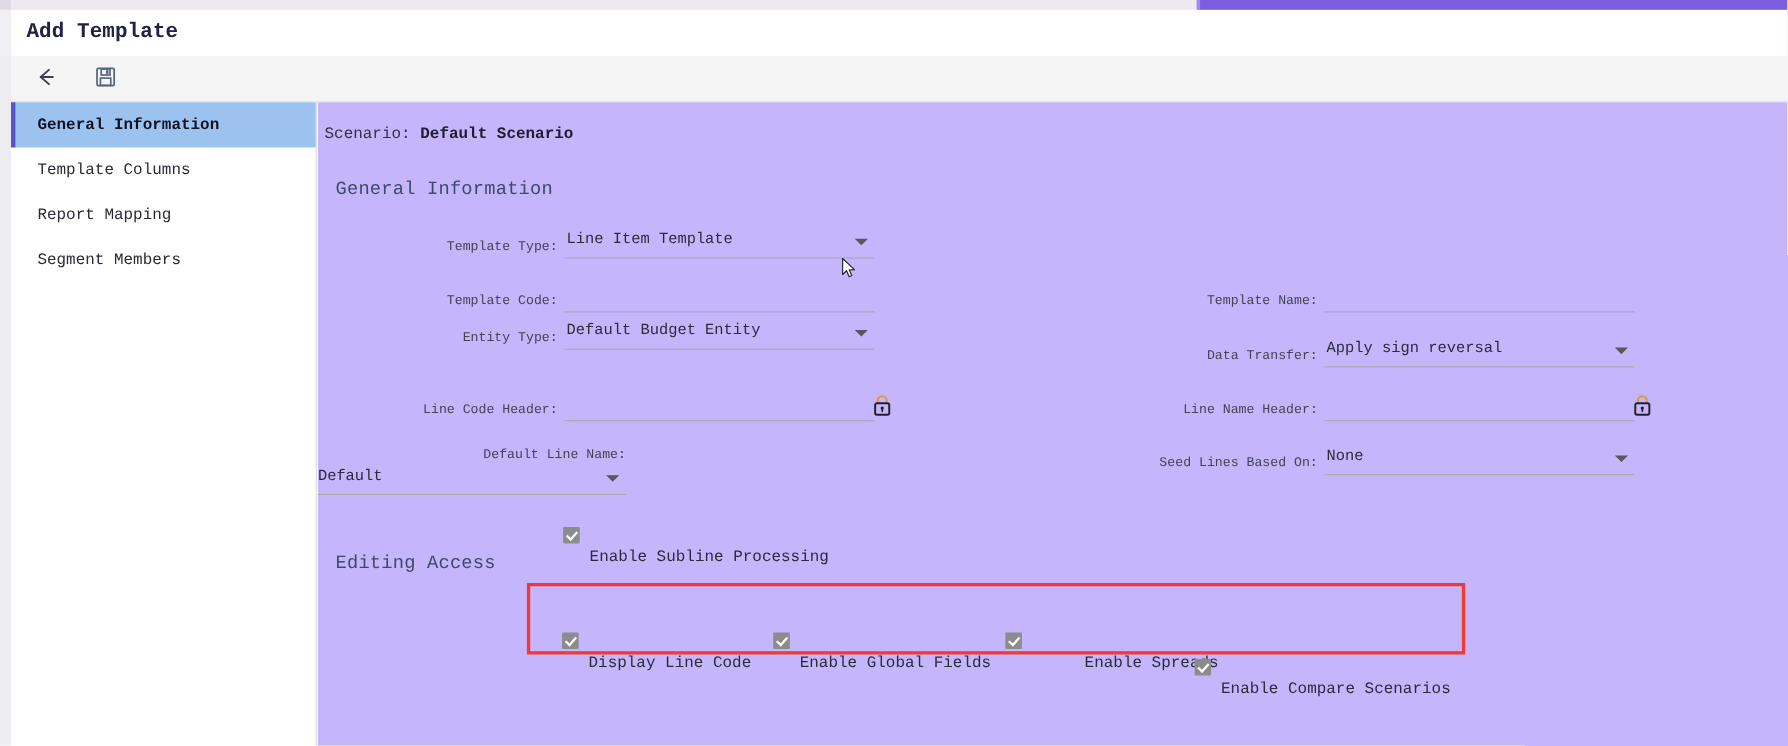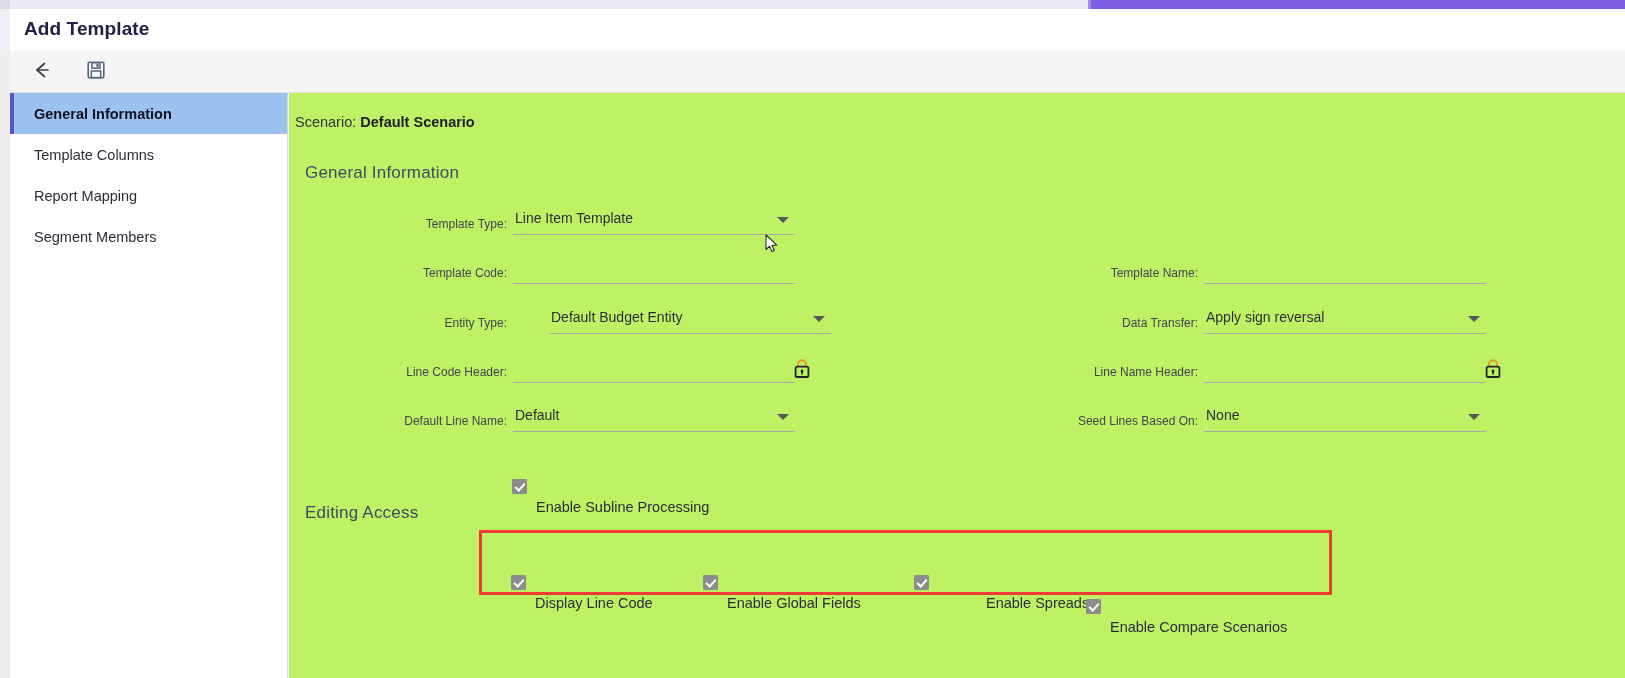--- a/index.html
+++ b/index.html
@@ -8,20 +8,21 @@
     width: 1625px; height: 678px;
     overflow: hidden;
     background: #ffffff;
     font-family: "Liberation Sans", sans-serif;
   }
   #app {
     position: relative;
     width: 1625px;
     height: 678px;
     background: #ffffff;
+    font-family: Liberation Mono, monospace;
   }
 
   
   .top-strip-left {
     position: absolute; left: 0; top: 0;
     width: 1090px; height: 9px;
     background: #ece9f2;
   }
   .top-strip-left::before {
     content: ""; position: absolute; left: 0; top: 0;
@@ -105,21 +106,21 @@
   .side-item.active::before {
     content: "";
     position: absolute; left: 0; top: 0;
     width: 4px; height: 41px;
     background: #5b54c9;
   }
 
   .content {
     position: absolute; left: 289px; top: 93px;
     width: 1336px; height: 585px;
-    background: #bef264;
+    background: #c4b5fd;
     overflow: hidden;
   }
 
   .scenario-line {
     position: absolute; left: 6px; top: 21px;
     font-size: 14.5px; color: #33333f;
   }
   .scenario-line b { font-weight: bold; color: #20202c; }
 
   .section-head {
@@ -295,21 +296,21 @@
       </div>
     </div>
 
     <div class="field col-l" style="left:-8px; top:165px;">
       <div class="lbl">Template Code:</div>
       <div class="ctl">
         <div class="val"></div>
       </div>
     </div>
 
-    <div class="field col-l" style="left:-8px; top:215px;gap:36px;">
+    <div class="field col-l" style="left:-8px; top:199px;">
       <div class="lbl">Entity Type:</div>
       <div class="ctl">
         <div class="val">Default Budget Entity</div>
         <span class="caret"></span>
       </div>
     </div>
 
     <div class="field col-l" style="left:-8px; top:264px;">
       <div class="lbl">Line Code Header:</div>
       <div class="ctl">
@@ -318,21 +319,21 @@
       <span class="lock-icon" style="left:512px; top:1px;">
         <svg width="18" height="21" viewBox="0 0 18 21">
           <path d="M5 9 V6.2 A4 4 0 0 1 13 6.2 V9" fill="none" stroke="#e09b2d" stroke-width="1.9"></path>
           <rect x="2.6" y="8.6" width="12.8" height="10.4" rx="1.6" fill="none" stroke="#23232e" stroke-width="1.8"></rect>
           <circle cx="9" cy="13" r="1.5" fill="#23232e"></circle>
           <rect x="8.3" y="13.4" width="1.5" height="3.2" fill="#23232e"></rect>
         </svg>
       </span>
     </div>
 
-    <div class="field col-l" style="left:-8px; top:313px;">
+    <div class="field col-l" style="left:-8px; top:313px;flex-direction:column;">
       <div class="lbl">Default Line Name:</div>
       <div class="ctl">
         <div class="val">Default</div>
         <span class="caret"></span>
       </div>
     </div>
 
     <div class="field col-r" style="left:709px; top:165px;">
       <div class="lbl">Template Name:</div>
       <div class="ctl">

